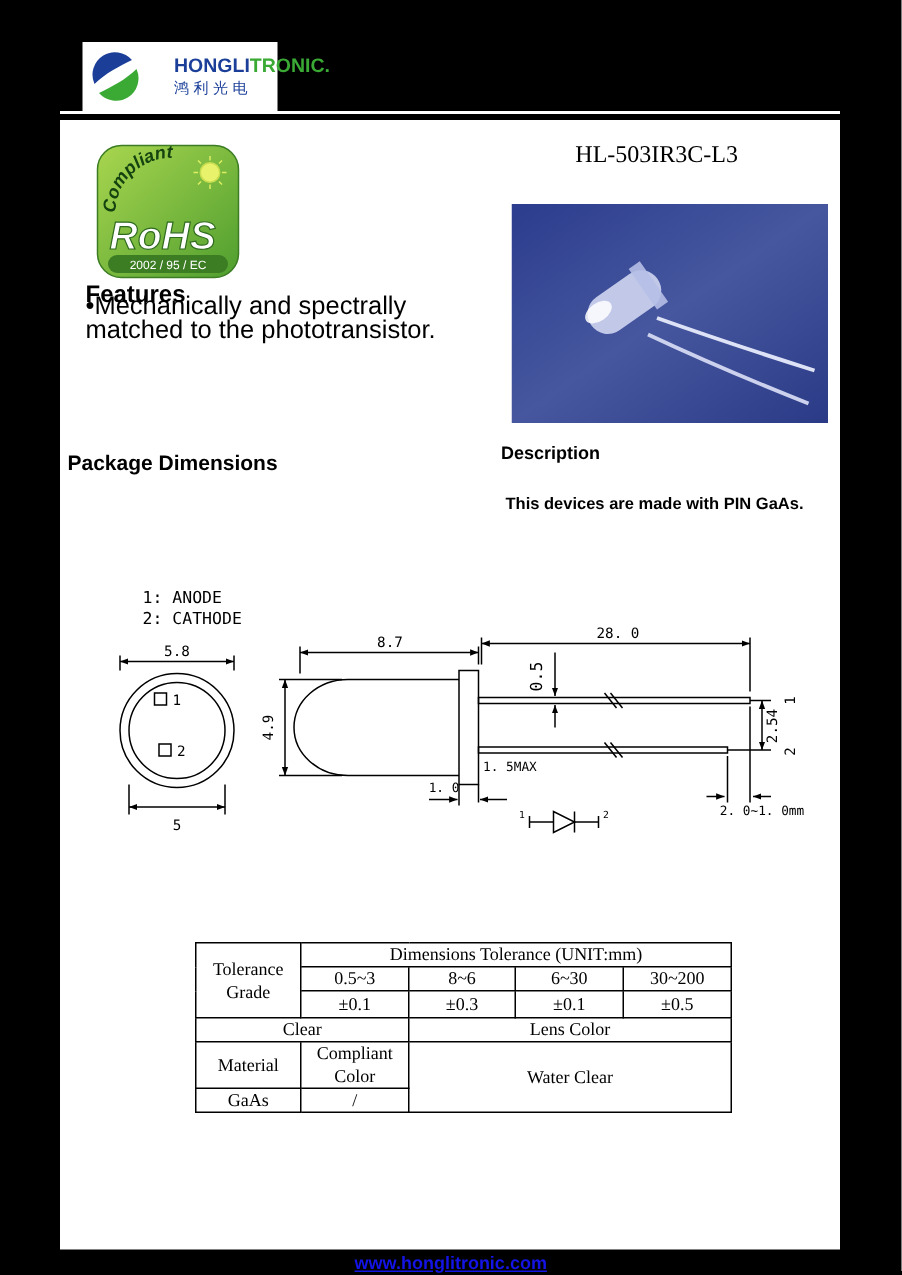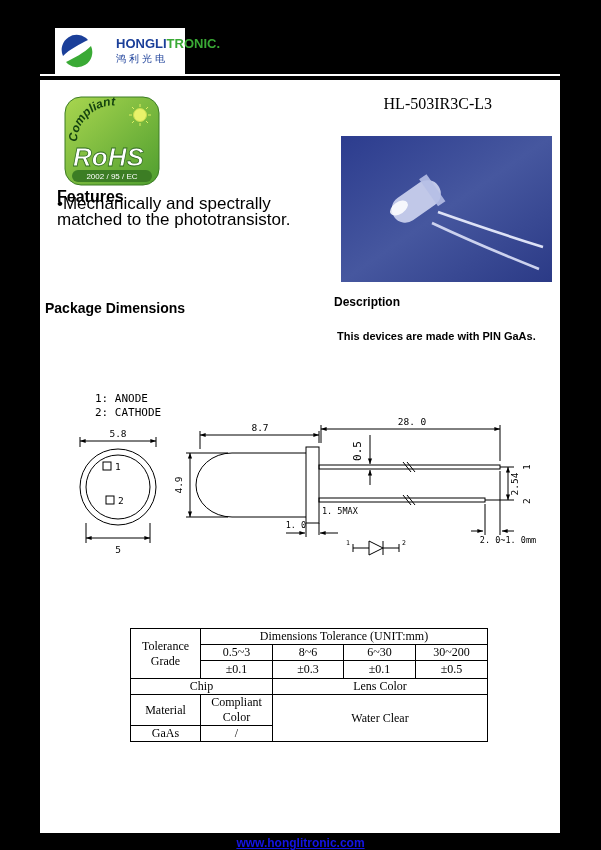--- a/index.html
+++ b/index.html
@@ -240,21 +240,21 @@
         <td>6~30</td>
         <td>30~200</td>
       </tr>
       <tr class="r3">
         <td>±0.1</td>
         <td>±0.3</td>
         <td>±0.1</td>
         <td>±0.5</td>
       </tr>
       <tr class="r4">
-        <td colspan="2">Chip</td>
+        <td colspan="2">Clear</td>
         <td colspan="3">Lens Color</td>
       </tr>
       <tr class="r5">
         <td>Material</td>
         <td>Compliant Color</td>
         <td colspan="3" rowspan="2">Water Clear</td>
       </tr>
       <tr class="r6">
         <td>GaAs</td>
         <td>/</td>

